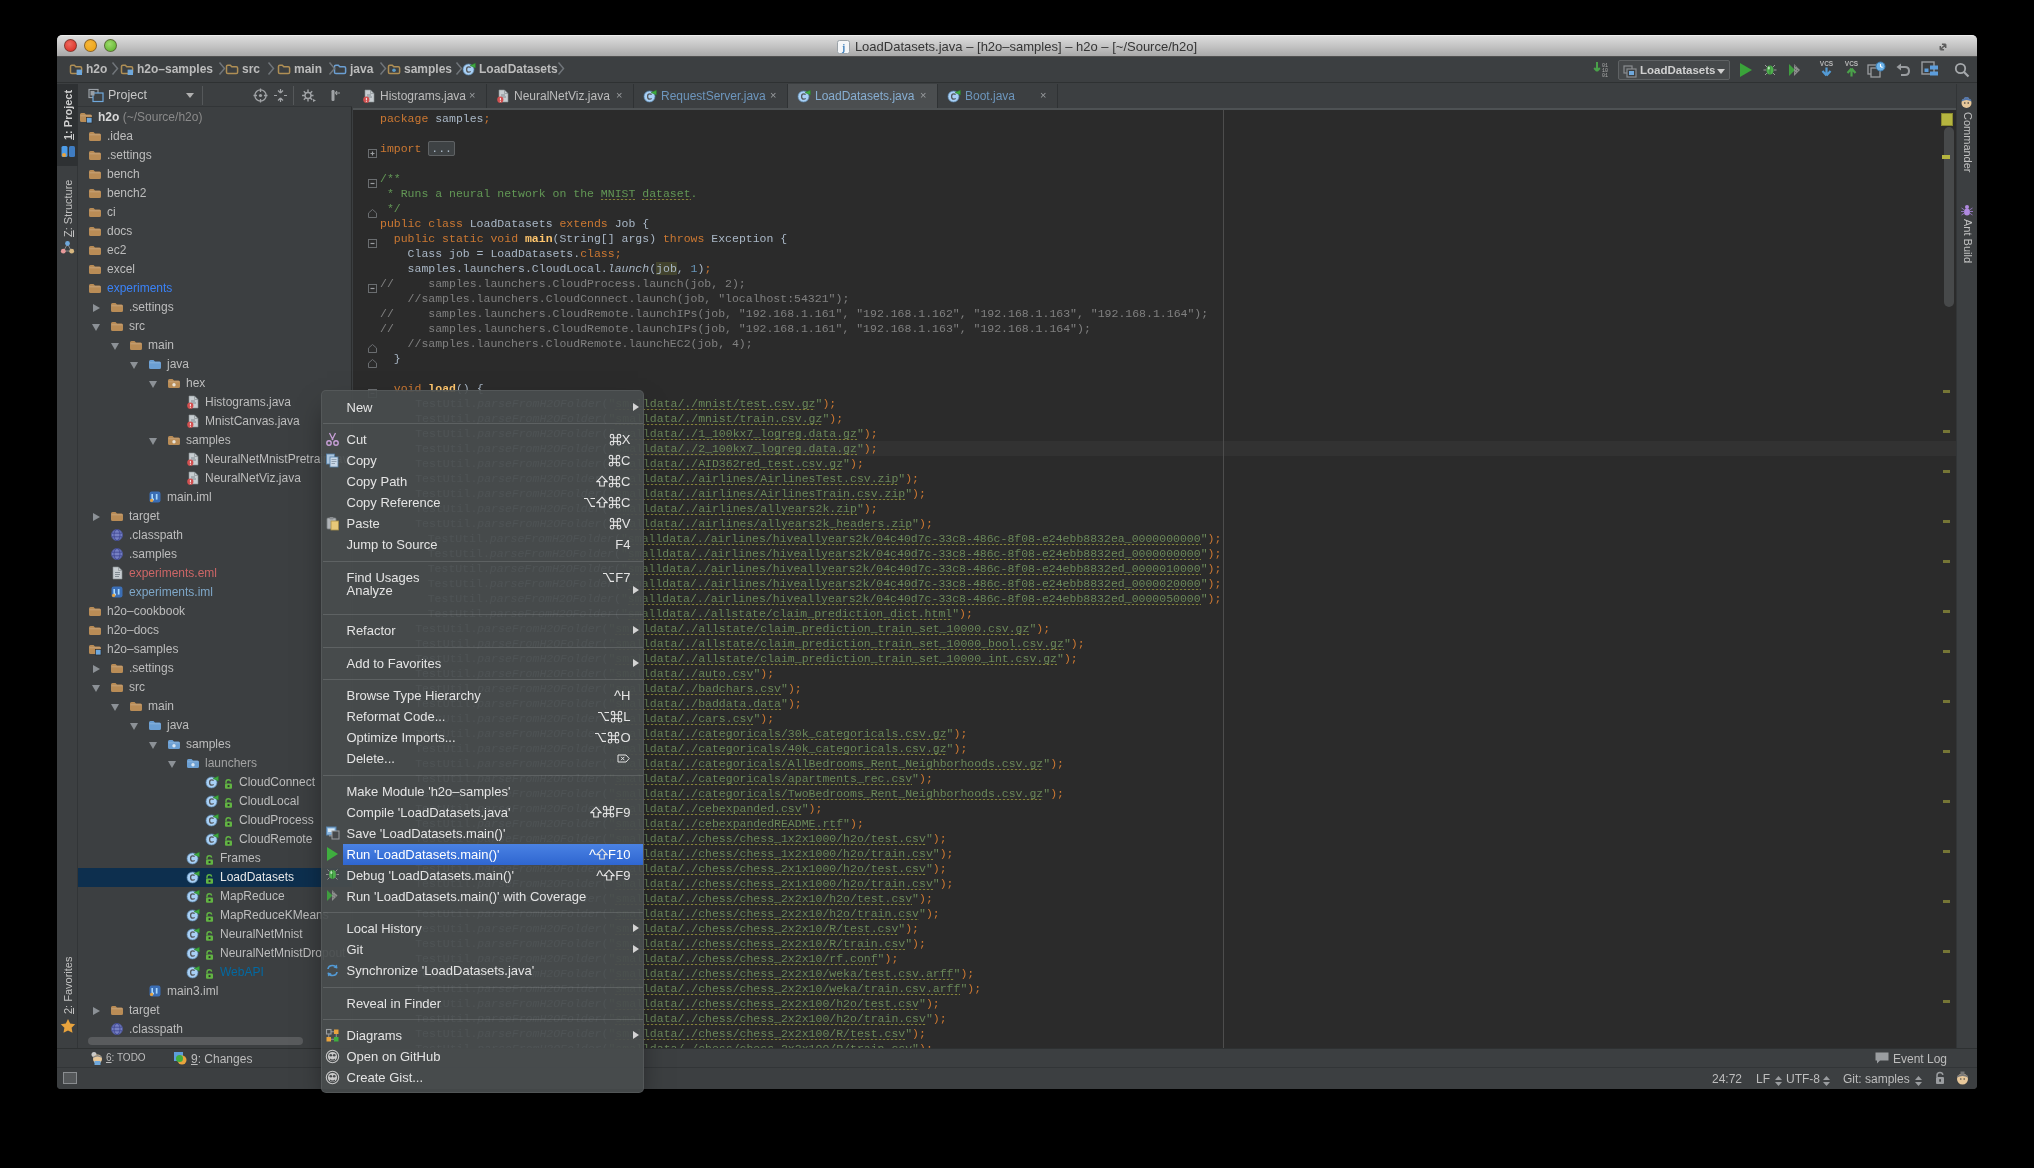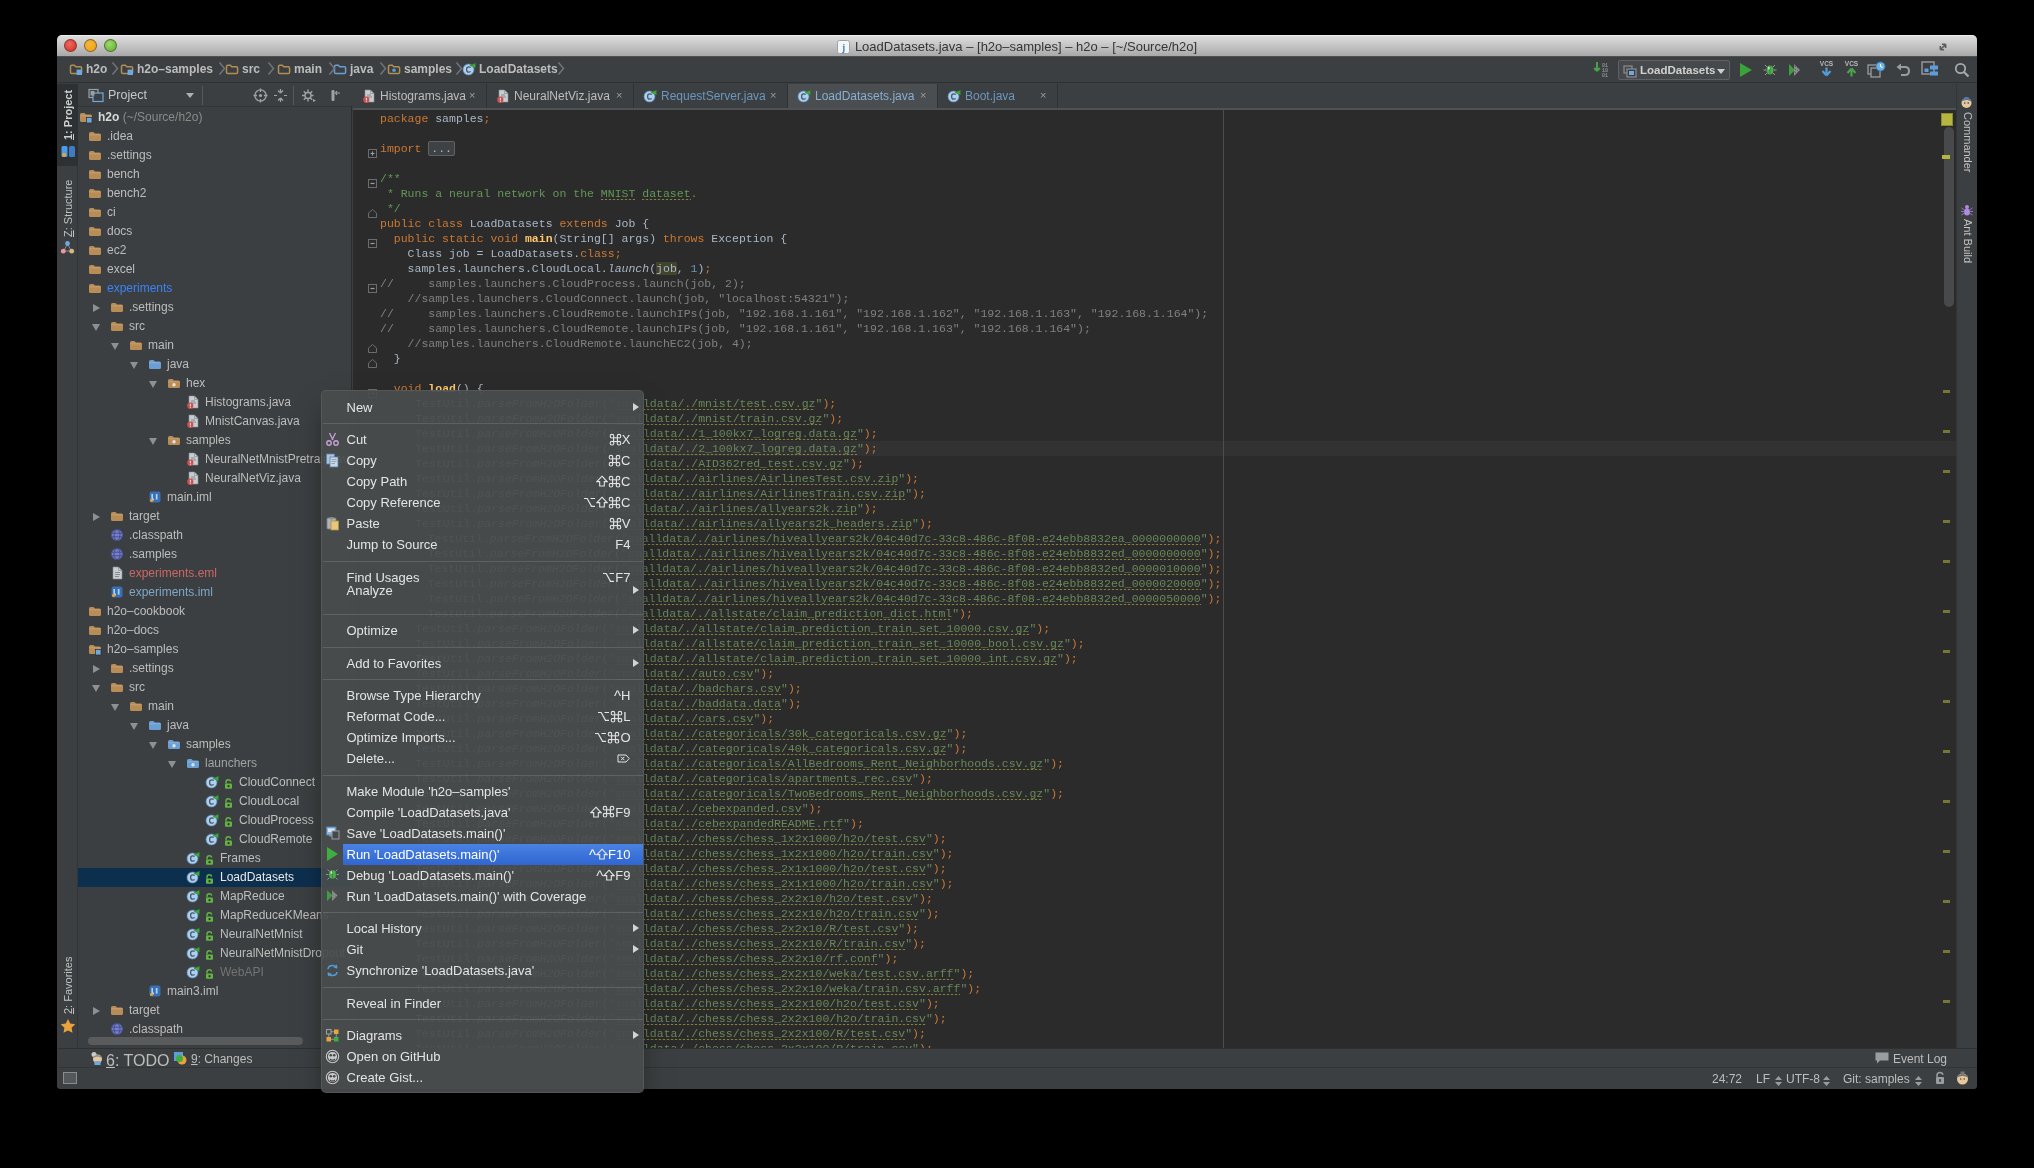--- a/index.html
+++ b/index.html
@@ -524,21 +524,21 @@
 <div class="ticon" style="left:186px;top:965.0px"><svg style="" width="14" height="14" viewBox="0 0 14 14">
       <circle cx="6.5" cy="7.5" r="5.5" fill="#a9d0f5" stroke="#5a87ad" stroke-width="0.7"></circle>
       <path d="M8.6 5.6 Q8 4.8 6.7 4.8 Q4.6 4.8 4.6 7.5 Q4.6 10.2 6.7 10.2 Q8 10.2 8.6 9.4" fill="none" stroke="#54585c" stroke-width="1.3"></path>
       <path d="M8 3.5 L13.4 1.2 L13.4 6 Z" fill="#3faa3f" stroke="#2c7d2c" stroke-width="0.5"></path>
     </svg></div>
 <div class="a" style="left:204px;top:966.0px"><svg style="" width="11" height="12" viewBox="0 0 11 12">
       <path d="M3 5.5 V4 Q3 1.8 5.3 1.8 Q7.4 1.8 7.7 3.6" fill="none" stroke="#62b543" stroke-width="1.4"></path>
       <rect x="2" y="5.5" width="7" height="5.3" rx="1" fill="#62b543"></rect>
       <rect x="4.6" y="7.2" width="1.9" height="1.9" fill="#2b2b2b"></rect>
     </svg></div>
-<div class="treerow" style="left:220px;top:962.5px;color:#737373">WebAPI</div>
+<div class="treerow" style="left:220px;top:962.5px;color:#0369a1">WebAPI</div>
 <div class="ticon" style="left:148px;top:984.0px"><svg style="" width="14" height="14" viewBox="0 0 14 14">
       <rect x="1.5" y="1.5" width="11" height="11" rx="2.2" fill="#3b6eb5"></rect>
       <path d="M4.2 4 V7.8 Q4.2 9.6 6 9.6" stroke="#a7d8ff" stroke-width="1.6" fill="none"></path>
       <rect x="7.8" y="4" width="1.7" height="5.6" fill="#a7d8ff"></rect>
       <circle cx="3.6" cy="10.4" r="1.6" fill="#e8a33d"></circle>
     </svg></div>
 <div class="treerow" style="left:167px;top:981.5px;color:#bdbdbd">main3.iml</div>
 <div class="tarrow-c" style="left:93px;top:1006.5px"></div>
 <div class="ticon" style="left:110px;top:1003.0px"><svg style="" width="14" height="14" viewBox="0 0 14 14">
       <path d="M1 4.5 Q1 3 2.5 3 H5.5 L7 4.5 H11.5 Q13 4.5 13 6 V10.5 Q13 12 11.5 12 H2.5 Q1 12 1 10.5 Z" fill="#b98c56"></path>
@@ -726,21 +726,21 @@
       <path d="M4.5 7 L1.5 5 M4.5 10 L1.5 12 M9.5 7 L12.5 5 M9.5 10 L12.5 12 M4.8 8.5 L1 8.5 M9.2 8.5 L13 8.5" stroke="#9a7ac8" stroke-width="0.9"></path>
     </svg></div>
 <div class="a" style="left:1974px;top:219px;width:48px;font-size:11px;color:#c2c2c2;white-space:nowrap;transform:rotate(90deg);transform-origin:0 0">Ant Build</div>
 <div class="a" style="left:57px;top:1048px;width:1920px;height:20px;background:#3c3f41;border-top:1px solid #2e3132;border-bottom:1px solid #323537"></div>
 <div class="a" style="left:89px;top:1051px"><svg width="15" height="15" viewBox="0 0 15 15">
       <circle cx="5" cy="3.5" r="2.5" fill="#c9c9c9"></circle>
       <circle cx="8.5" cy="8" r="4.5" fill="#e8c89a"></circle>
       <path d="M4 7 Q8.5 4 13 7 L12.5 5.5 Q8.5 2.5 4.5 5.5 Z" fill="#888"></path>
       <rect x="5.5" y="10" width="6" height="4" fill="#6fa8dc"></rect>
     </svg></div>
-<div class="a" style="left:106px;top:1052px;font-size:16px;color:#bdbdbd"><span style="text-decoration:underline">6</span>: TODO</div>
+<div class="a" style="left:106px;top:1052px;font-size:10px;color:#bdbdbd"><span style="text-decoration:underline">6</span>: TODO</div>
 <div class="a" style="left:173px;top:1051px"><svg width="15" height="15" viewBox="0 0 15 15">
       <rect x="1" y="1" width="9" height="9" fill="#5d9ddb"></rect>
       <circle cx="9" cy="9" r="4.5" fill="#e8a33d"></circle>
       <circle cx="6.5" cy="7.5" r="3.5" fill="#3fae3f"></circle>
     </svg></div>
 <div class="a" style="left:191px;top:1052px;font-size:12px;color:#bdbdbd"><span style="text-decoration:underline">9</span>: Changes</div>
 <div class="a" style="left:1874px;top:1051px"><svg width="16" height="14" viewBox="0 0 16 14">
       <path d="M1.5 1.5 H14.5 V9.5 H6 L3 12.5 V9.5 H1.5 Z" fill="#9a9da0"></path>
     </svg></div>
 <div class="a" style="left:1893px;top:1052px;font-size:12px;color:#bdbdbd">Event Log</div>
@@ -868,21 +868,21 @@
 <span class="sc" style="color:#e4e4e4"><svg style="vertical-align:-2px" width="13" height="13" viewBox="0 0 13 13">
           <path d="M1 2.5 H4.2 L8.5 10.3 H12 M7.5 2.5 H12" fill="none" stroke="#e4e4e4" stroke-width="1.2"></path>
         </svg>F7</span>
 </div>
 <div class="mi" style="top:189px">
 <span class="lbl" style="color:#e4e4e4">Analyze</span>
 <div class="marrow"></div>
 </div>
 <div class="msep" style="top:223.5px"></div>
 <div class="mi" style="top:229.5px">
-<span class="lbl" style="color:#e4e4e4">Optimize</span>
+<span class="lbl" style="color:#e4e4e4">Refactor</span>
 <div class="marrow"></div>
 </div>
 <div class="msep" style="top:256.0px"></div>
 <div class="mi" style="top:262.0px">
 <span class="lbl" style="color:#e4e4e4">Add to Favorites</span>
 <div class="marrow"></div>
 </div>
 <div class="msep" style="top:288.5px"></div>
 <div class="mi" style="top:294.5px">
 <span class="lbl" style="color:#e4e4e4">Browse Type Hierarchy</span>

